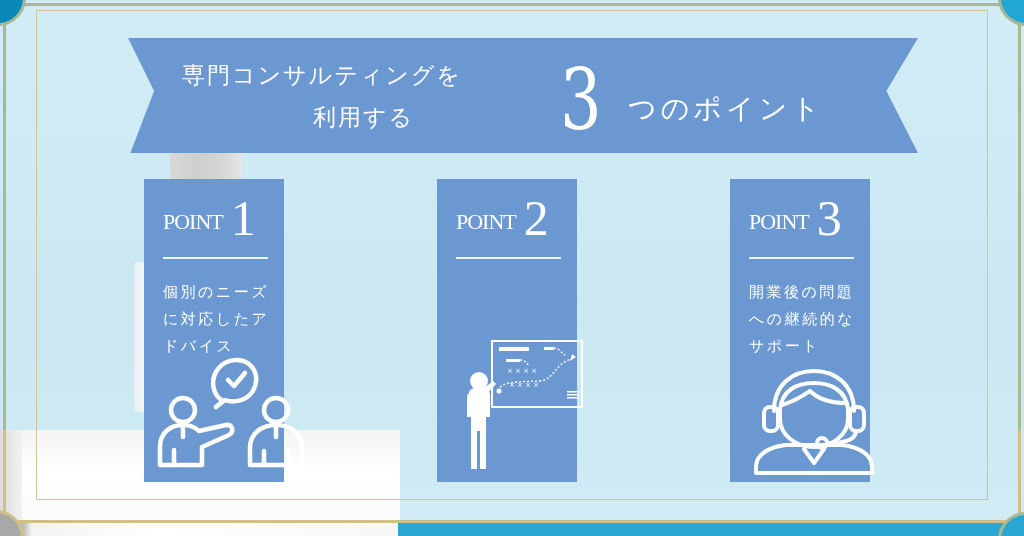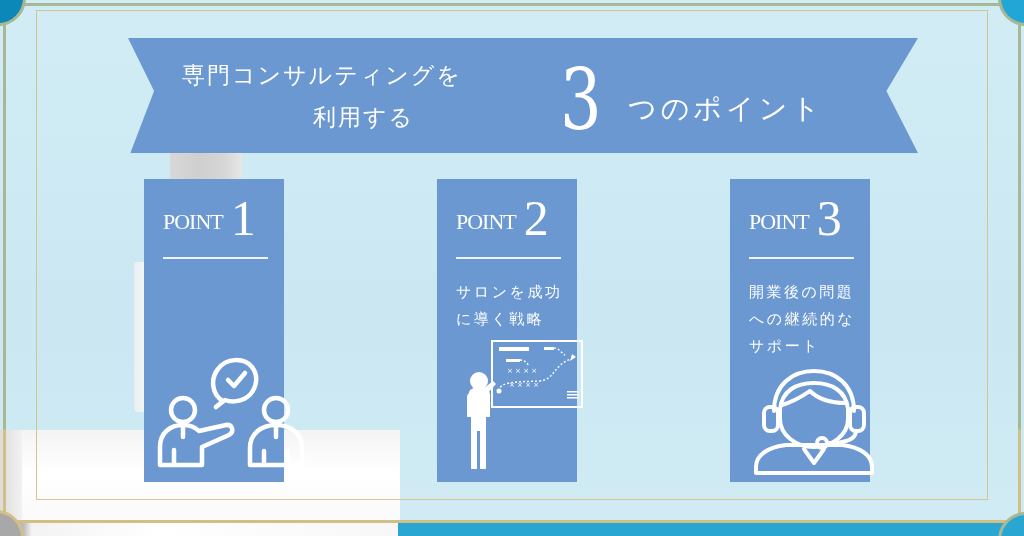--- a/index.html
+++ b/index.html
@@ -143,20 +143,21 @@
   <div class="ribbon-line2">利用する</div>
   <div class="ribbon-num">3</div>
   <div class="ribbon-tail">つのポイント</div>
 
   <div class="card card-1">
     <div class="card-title">
       <span class="lbl">POINT</span>
       <span class="num">1</span>
     </div>
     <div class="card-divider"></div>
+    <div class="card-text">個別のニーズに対応したアドバイス</div>
     <svg class="card-icon" viewBox="0 0 158 114" fill="none" stroke="#fff" stroke-width="4.5" stroke-linecap="round" stroke-linejoin="round">
 
       <path d="M73 46 C 62 40, 60 24, 68 14 C 76 3, 94 2, 102 12 C 110 22, 106 38, 94 44 C 88 47, 80 47, 75 45 L 66 52 Z"></path>
       <path d="M78 25 L 84 31 L 95 18"></path>
 
       <circle cx="33" cy="55" r="12"></circle>
       <path d="M10 110 L10 92 C10 78, 20 70, 33 70 C 40 70, 45 72, 49 76 L 76 70 C 82 69, 85 76, 79 80 L 52 92 L 52 110 Z"></path>
       <path d="M24 110 L24 95 M33 70 L33 82"></path>
 
       <circle cx="126" cy="55" r="12"></circle>
@@ -164,21 +165,20 @@
       <path d="M114 110 L114 96 M138 110 L138 96 M126 70 L126 82"></path>
     </svg>
   </div>
 
   <div class="card card-2">
     <div class="card-title">
       <span class="lbl">POINT</span>
       <span class="num">2</span>
     </div>
     <div class="card-divider"></div>
-    <div class="card-text">サロンを成功に導く戦略</div>
     <svg class="card-icon" viewBox="0 0 135 138">
       <g fill="none" stroke="#fff" stroke-width="2">
         <rect x="33" y="2" width="90" height="66"></rect>
       </g>
       <g fill="#fff">
         <rect x="40" y="8" width="30" height="4"></rect>
         <rect x="85" y="8" width="10" height="3"></rect>
         <rect x="47" y="20" width="14" height="3"></rect>
         <rect x="108" y="52" width="12" height="1.5"></rect>
         <rect x="108" y="55" width="12" height="1.5"></rect>

